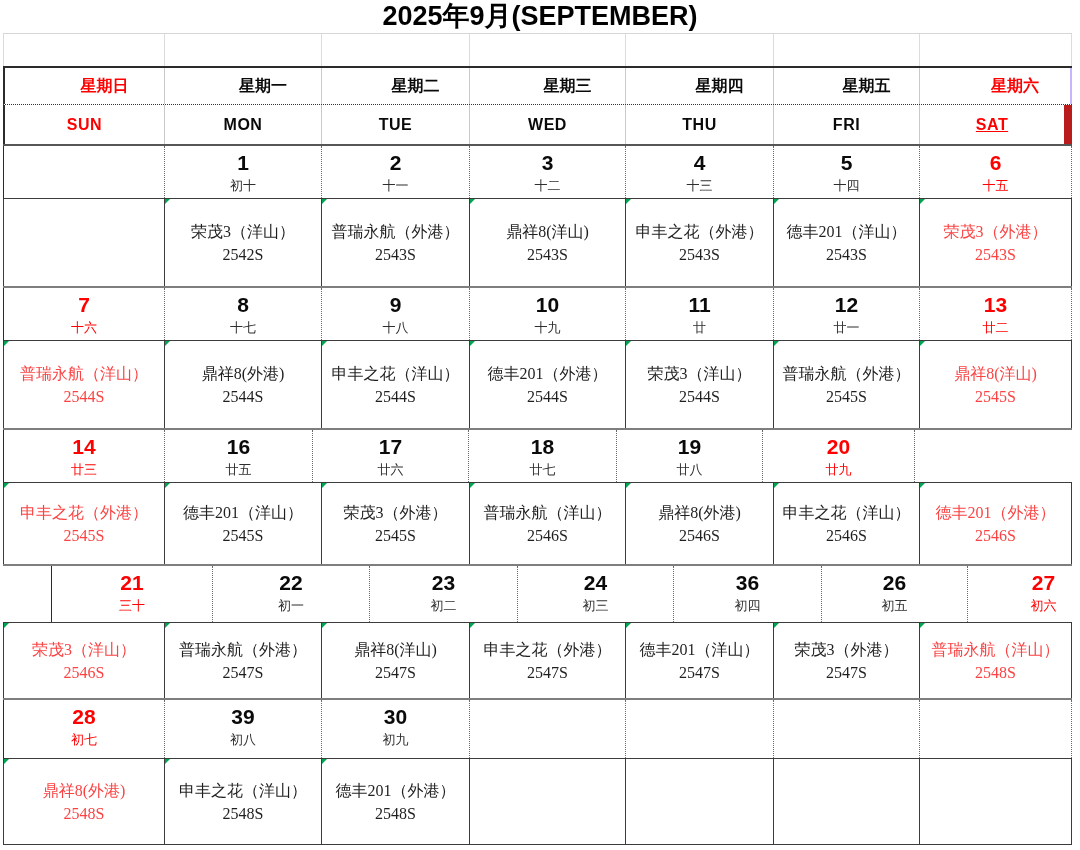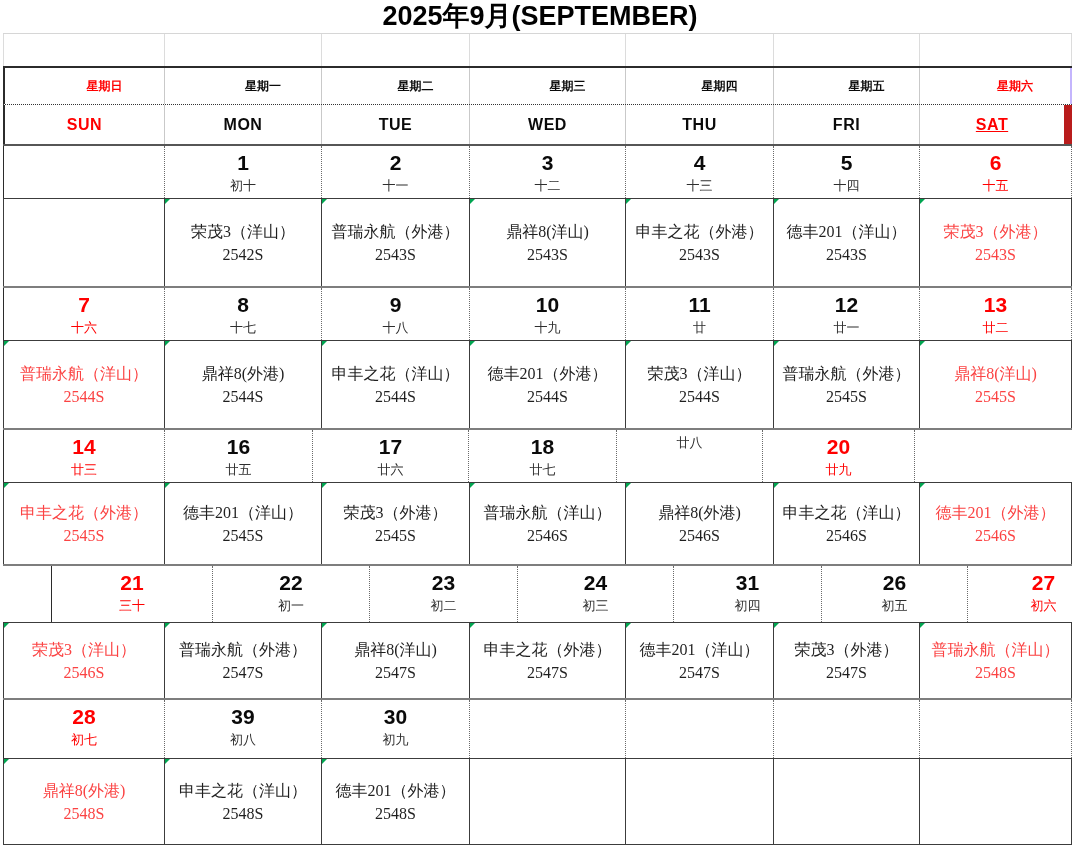--- a/index.html
+++ b/index.html
@@ -9,21 +9,21 @@
   .grid{margin-left:3px;width:1069px;box-sizing:content-box;}
   .row{display:flex;box-sizing:border-box;}
   .row>div{box-sizing:border-box;flex:0 0 auto;}
   
   .spacer-row{height:33px;border-top:1px solid #d6d6d6;}
   .spacer-cell{border-right:1px solid #dcdcdc;height:100%;}
   .spacer-cell:first-child{border-left:1px solid #dcdcdc;}
   
   .cn-row{height:39px;border-top:2px solid #2b2b2b;border-bottom:1px dotted #333;}
   .cn-cell{display:flex;align-items:center;justify-content:center;font-family:"Liberation Serif","DejaVu Serif",serif;
-           font-weight:bold;font-size:12px;color:var(--ink);border-right:1px solid #c9c9c9;padding-left:40px;}
+           font-weight:bold;font-size:16px;color:var(--ink);border-right:1px solid #c9c9c9;padding-left:40px;}
   .cn-cell:first-child{border-left:2px solid #2b2b2b;}
   .cn-cell:last-child{border-right:2px solid #c4b5fd;}
   
   .en-row{height:41px;border-bottom:2px solid #565656;}
   .en-cell{display:flex;align-items:center;justify-content:center;font-weight:bold;font-size:16px;
            color:var(--ink);border-right:1px solid #c9c9c9;letter-spacing:.5px;}
   .en-cell:first-child{border-left:2px solid #2b2b2b;}
   .en-cell:last-child{border-right:8px solid #b91c1c;text-decoration:underline;}
   
   .date-cell{position:relative;text-align:center;border-right:1px dotted #6a6a6a;padding-top:3px;}
@@ -204,20 +204,21 @@
           </div>
           <div class="date-cell" style="width: 156px;">
             <div class="date-num">17</div>
             <div class="lunar">廿六</div>
           </div>
           <div class="date-cell" style="width: 148px;">
             <div class="date-num">18</div>
             <div class="lunar">廿七</div>
           </div>
           <div class="date-cell" style="width: 146px;">
+            <div class="date-num">19</div>
             <div class="lunar">廿八</div>
           </div>
           <div class="date-cell red" style="width: 152px;">
             <div class="date-num">20</div>
             <div class="lunar">廿九</div>
           </div>
         </div>
         <div class="row event-row" style="height: 84px;">
           <div class="event-cell filled red" style="width: 162px;">
             <div class="ev-ship">申丰之花（外港）</div>
@@ -259,21 +260,21 @@
           </div>
           <div class="date-cell" style="width: 148px;">
             <div class="date-num">23</div>
             <div class="lunar">初二</div>
           </div>
           <div class="date-cell" style="width: 156px;">
             <div class="date-num">24</div>
             <div class="lunar">初三</div>
           </div>
           <div class="date-cell" style="width: 148px;">
-            <div class="date-num">31</div>
+            <div class="date-num">36</div>
             <div class="lunar">初四</div>
           </div>
           <div class="date-cell" style="width: 146px;">
             <div class="date-num">26</div>
             <div class="lunar">初五</div>
           </div>
           <div class="date-cell red" style="width: 152px;">
             <div class="date-num">27</div>
             <div class="lunar">初六</div>
           </div>

